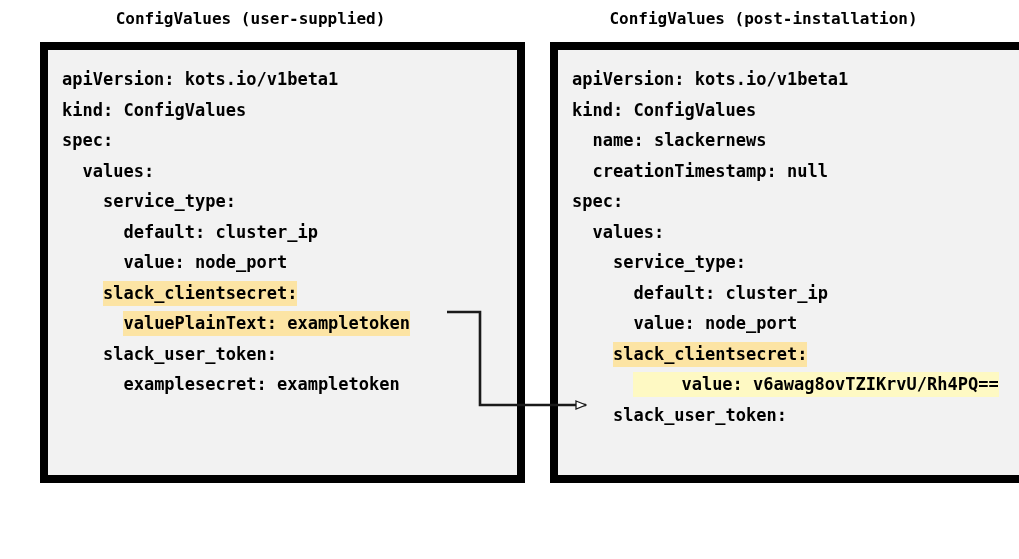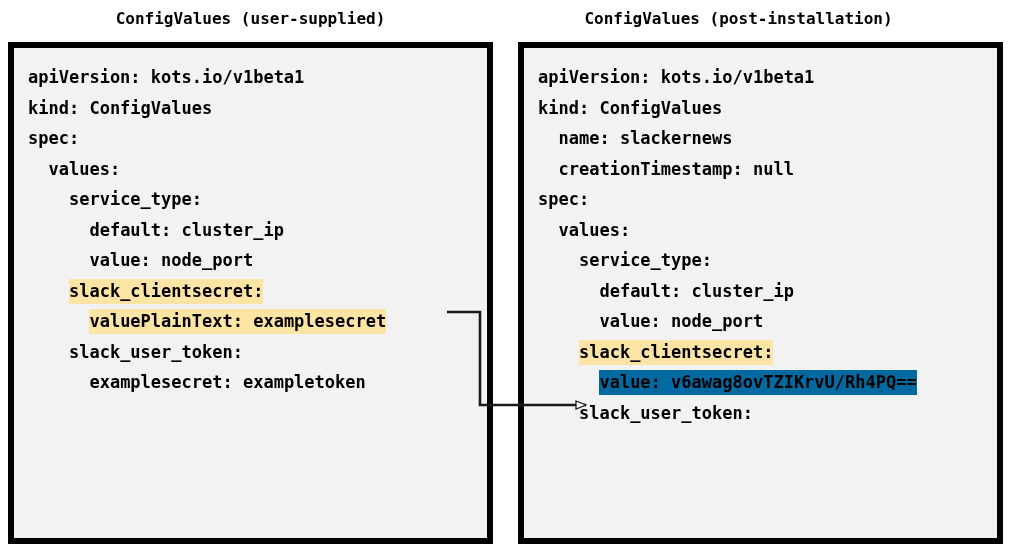--- a/index.html
+++ b/index.html
@@ -20,29 +20,30 @@
     top: 9px;
     font-family: "DejaVu Sans Mono", "Liberation Mono", monospace;
     font-size: 16px;
     font-weight: bold;
     color: #000000;
     text-align: center;
     letter-spacing: 0px;
     white-space: pre;
   }
   #title-left  { left: 8px;   width: 485px; }
-  #title-right { left: 496px; width: 485px; }
+  #title-right { left: 521px; width: 485px; }
 
   .panel {
     position: absolute;
     top: 42px;
-    height: 502px;
+    height: 441px;
     box-sizing: border-box;
     background: #f2f2f2;
-    border: 6px solid #6d28d9;
+    border: 8px solid #6d28d9;
+    margin-left: 32px;
   }
   #panel-left  { left: 8px;   width: 485px; }
   #panel-right { left: 518px; width: 485px; }
 
   .code-block {
     position: absolute;
     top: 14px;
     left: 14px;
     right: 4px;
   }
@@ -83,41 +84,41 @@
 <div class="panel" id="panel-left" style="background: rgb(242, 242, 242); border-color: rgb(0, 0, 0);">
   <div class="code-block" id="code-left">
       <div class="code-line"><span class="seg">apiVersion: kots.io/v1beta1</span></div>
       <div class="code-line"><span class="seg">kind: ConfigValues</span></div>
       <div class="code-line"><span class="seg">spec:</span></div>
       <div class="code-line"><span class="seg">  </span><span class="seg">values:</span></div>
       <div class="code-line"><span class="seg">    </span><span class="seg">service_type:</span></div>
       <div class="code-line"><span class="seg">      </span><span class="seg">default: cluster_ip</span></div>
       <div class="code-line"><span class="seg">      </span><span class="seg">value: node_port</span></div>
       <div class="code-line"><span class="seg">    </span><span class="seg hl" style="background: rgb(252, 228, 164);">slack_clientsecret:</span></div>
-      <div class="code-line"><span class="seg">      </span><span class="seg hl" style="background: rgb(252, 228, 164);">valuePlainText: examplesecret</span></div>
+      <div class="code-line"><span class="seg">      </span><span class="seg hl" style="background: rgb(252, 228, 164);">valuePlainText: exampletoken</span></div>
       <div class="code-line"><span class="seg">    </span><span class="seg">slack_user_token:</span></div>
       <div class="code-line"><span class="seg">      </span><span class="seg">examplesecret: exampletoken</span></div>
     </div>
 </div>
 
 <div class="panel-title" id="title-right">ConfigValues (post-installation)</div>
 
 <div class="panel" id="panel-right" style="background: rgb(242, 242, 242); border-color: rgb(0, 0, 0);">
   <div class="code-block" id="code-right">
       <div class="code-line"><span class="seg">apiVersion: kots.io/v1beta1</span></div>
       <div class="code-line"><span class="seg">kind: ConfigValues</span></div>
       <div class="code-line"><span class="seg">  </span><span class="seg">name: slackernews</span></div>
       <div class="code-line"><span class="seg">  </span><span class="seg">creationTimestamp: null</span></div>
       <div class="code-line"><span class="seg">spec:</span></div>
       <div class="code-line"><span class="seg">  </span><span class="seg">values:</span></div>
       <div class="code-line"><span class="seg">    </span><span class="seg">service_type:</span></div>
       <div class="code-line"><span class="seg">      </span><span class="seg">default: cluster_ip</span></div>
       <div class="code-line"><span class="seg">      </span><span class="seg">value: node_port</span></div>
       <div class="code-line"><span class="seg">    </span><span class="seg hl" style="background: rgb(252, 228, 164);">slack_clientsecret:</span></div>
-      <div class="code-line"><span class="seg">      </span><span class="seg hl" style="background: #0369a1;">value: v6awag8ovTZIKrvU/Rh4PQ==</span></div>
+      <div class="code-line"><span class="seg">      </span><span class="seg hl" style="background: #fef9c3; padding-left: 48px;">value: v6awag8ovTZIKrvU/Rh4PQ==</span></div>
       <div class="code-line"><span class="seg">    </span><span class="seg">slack_user_token:</span></div>
       <div class="code-line"><span class="seg">      </span></div>
     </div>
 </div>
 
 <svg id="connector" viewBox="0 0 1019 559">
   <defs>
     <marker id="openarrow" markerWidth="12" markerHeight="10" refX="11" refY="5" orient="auto" markerUnits="userSpaceOnUse">
       <path d="M 1,1 L 11,5 L 1,9 z" fill="#ffffff" stroke="#1a1a1a" stroke-width="1.3"></path>
     </marker>

